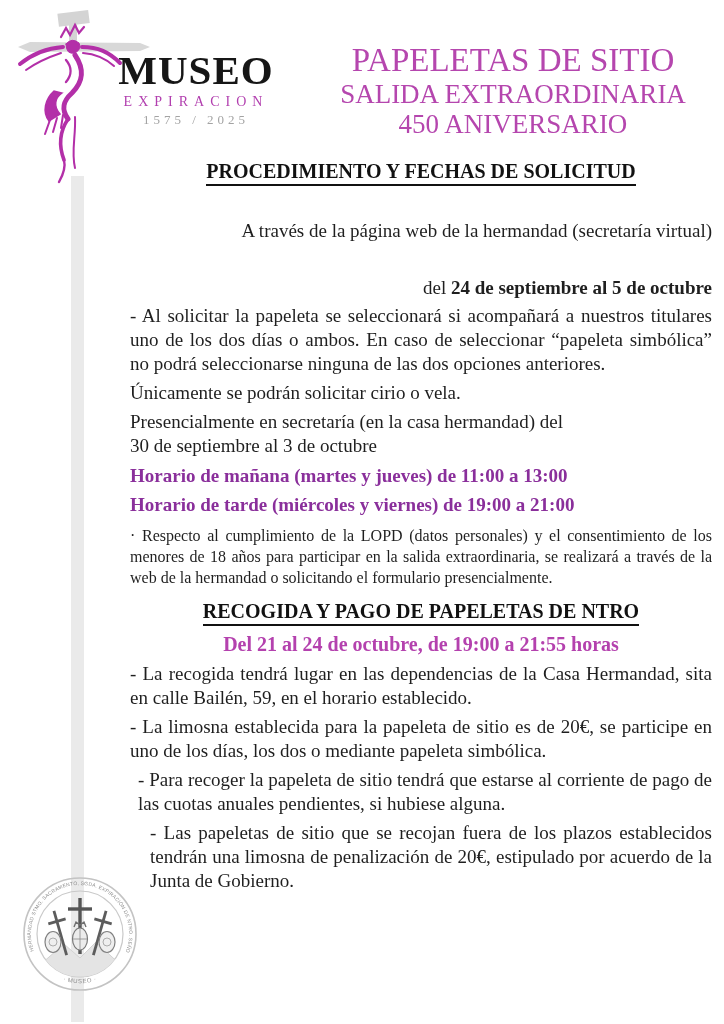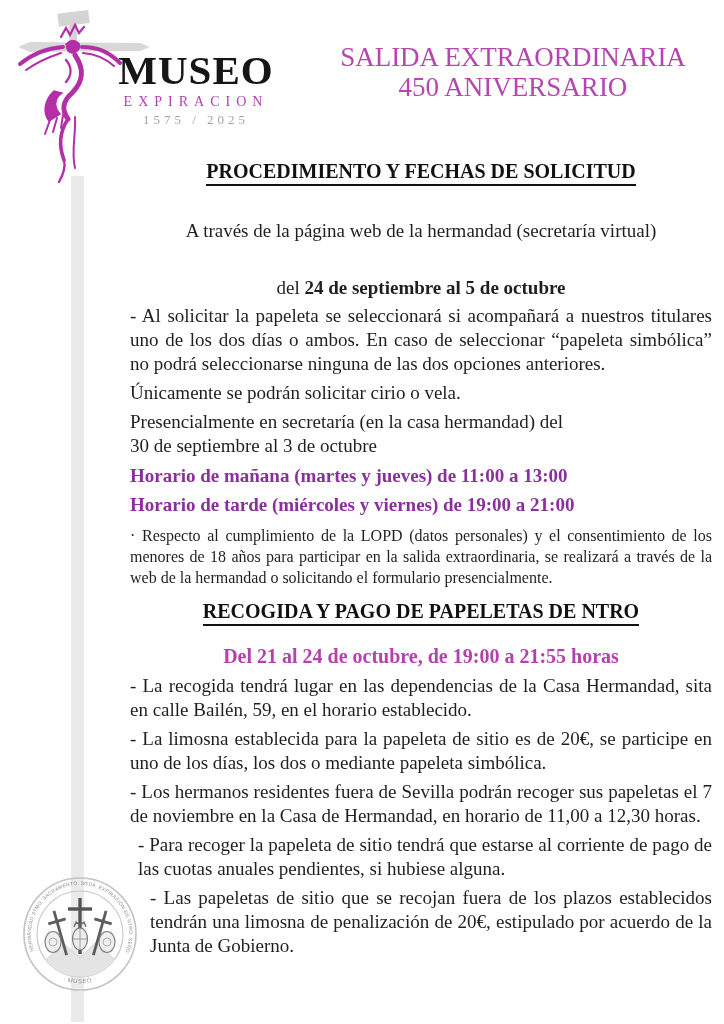--- a/index.html
+++ b/index.html
@@ -15,24 +15,24 @@
   .logo-text{position:absolute;left:103px;top:50px;width:186px;text-align:center;}
   .logo-museo{font-size:41px;font-weight:bold;letter-spacing:1px;color:#161616;line-height:1;}
   .logo-expiracion{font-size:14px;letter-spacing:6px;color:#b23faf;line-height:1.3;margin-top:2px;}
   .logo-years{font-size:13px;letter-spacing:4px;color:#a3a3a3;line-height:1.3;margin-top:1px;}
   .title{position:absolute;left:306px;top:42px;width:414px;text-align:center;color:#b546ae;z-index:2;line-height:1.12;}
   .title-1{font-size:33px;}
   .title-2{font-size:27px;}
   .title-3{font-size:27px;}
   
   .content{position:absolute;left:130px;top:160px;width:582px;z-index:2;}
-  .content h2{font-size:20px;font-weight:bold;text-align:center;margin:0 0 18px;color:#111;}
+  .content h2{font-size:20px;font-weight:bold;text-align:center;margin:0 0 6px;color:#111;}
   .content h2 span{display:inline-block;border-bottom:2px solid #111;padding-bottom:1px;}
   .content p{margin:0 0 5px;font-size:19px;line-height:24px;}
-  p.center{text-align:center;margin-bottom:4px;margin-top:33px;}
+  p.center{text-align:right;margin-bottom:4px;margin-top:33px;}
   p.just{text-align:justify;}
   p.horario{color:#8a2f9b;font-weight:bold;margin-bottom:4px;line-height:25px;}
   p.horario.last{margin-bottom:8px;}
   p.smallprint{font-size:16px;line-height:21px;margin-bottom:12px;text-align:justify;}
   p.date-magenta{color:#b441ae;font-weight:bold;text-align:center;font-size:20px;margin-bottom:6px;}
   p.indent{padding-left:8px;}
   p.lastp{margin-bottom:0;margin-left:20px;}
   
   .seal{position:absolute;left:20px;top:876px;z-index:1;}
 </style>
@@ -77,41 +77,41 @@
       </g>
     </svg>
     <div class="logo-text">
       <div class="logo-museo">MUSEO</div>
       <div class="logo-expiracion">EXPIRACION</div>
       <div class="logo-years">1575 / 2025</div>
     </div>
   </div>
 
   <div class="title">
+    <div class="title-1">PAPELETAS DE SITIO</div>
     <div class="title-2">SALIDA EXTRAORDINARIA</div>
     <div class="title-3">450 ANIVERSARIO</div>
   </div>
 
   <div class="content">
 
     <h2><span>PROCEDIMIENTO Y FECHAS DE SOLICITUD</span></h2>
     <p class="center">A través de la página web de la hermandad (secretaría virtual)</p>
     <p class="center"><span>del </span><b>24 de septiembre al 5 de octubre</b></p>
     <p class="just">- Al solicitar la papeleta se seleccionará si acompañará a nuestros titulares uno de los dos días o ambos. En caso de seleccionar “papeleta simbólica” no podrá seleccionarse ninguna de las dos opciones anteriores.</p>
     <p>Únicamente se podrán solicitar cirio o vela.</p>
     <p><span>Presencialmente en secretaría (en la casa hermandad) del</span><br><span>30 de septiembre al 3 de octubre</span></p>
     <p class="horario">Horario de mañana (martes y jueves) de 11:00 a 13:00</p>
     <p class="horario last">Horario de tarde (miércoles y viernes) de 19:00 a 21:00</p>
     <p class="smallprint">· Respecto al cumplimiento de la LOPD (datos personales) y el consentimiento de los menores de 18 años para participar en la salida extraordinaria, se realizará a través de la web de la hermandad o solicitando el formulario presencialmente.</p>
 
     <h2><span>RECOGIDA Y PAGO DE PAPELETAS DE NTRO</span></h2>
     <p class="date-magenta">Del 21 al 24 de octubre, de 19:00 a 21:55 horas</p>
     <p class="just">- La recogida tendrá lugar en las dependencias de la Casa Hermandad, sita en calle Bailén, 59, en el horario establecido.</p>
     <p class="just">- La limosna establecida para la papeleta de sitio es de 20€, se participe en uno de los días, los dos o mediante papeleta simbólica.</p>
-    <p class="just">- Los hermanos residentes fuera de Sevilla podrán recoger sus papeletas el 7 de noviembre en la Casa de Hermandad, en horario de 11,00 a 12,30 horas.</p>
     <p class="just indent">- Para recoger la papeleta de sitio tendrá que estarse al corriente de pago de las cuotas anuales pendientes, si hubiese alguna.</p>
     <p class="just lastp">- Las papeletas de sitio que se recojan fuera de los plazos establecidos tendrán una limosna de penalización de 20€, estipulado por acuerdo de la Junta de Gobierno.</p>
 
   </div>
 
   <svg class="seal" width="120" height="120" viewBox="0 0 120 120" aria-hidden="true">
     <defs>
       <clipPath id="sealClip">
           <circle cx="60" cy="58" r="43"></circle>
         </clipPath>

